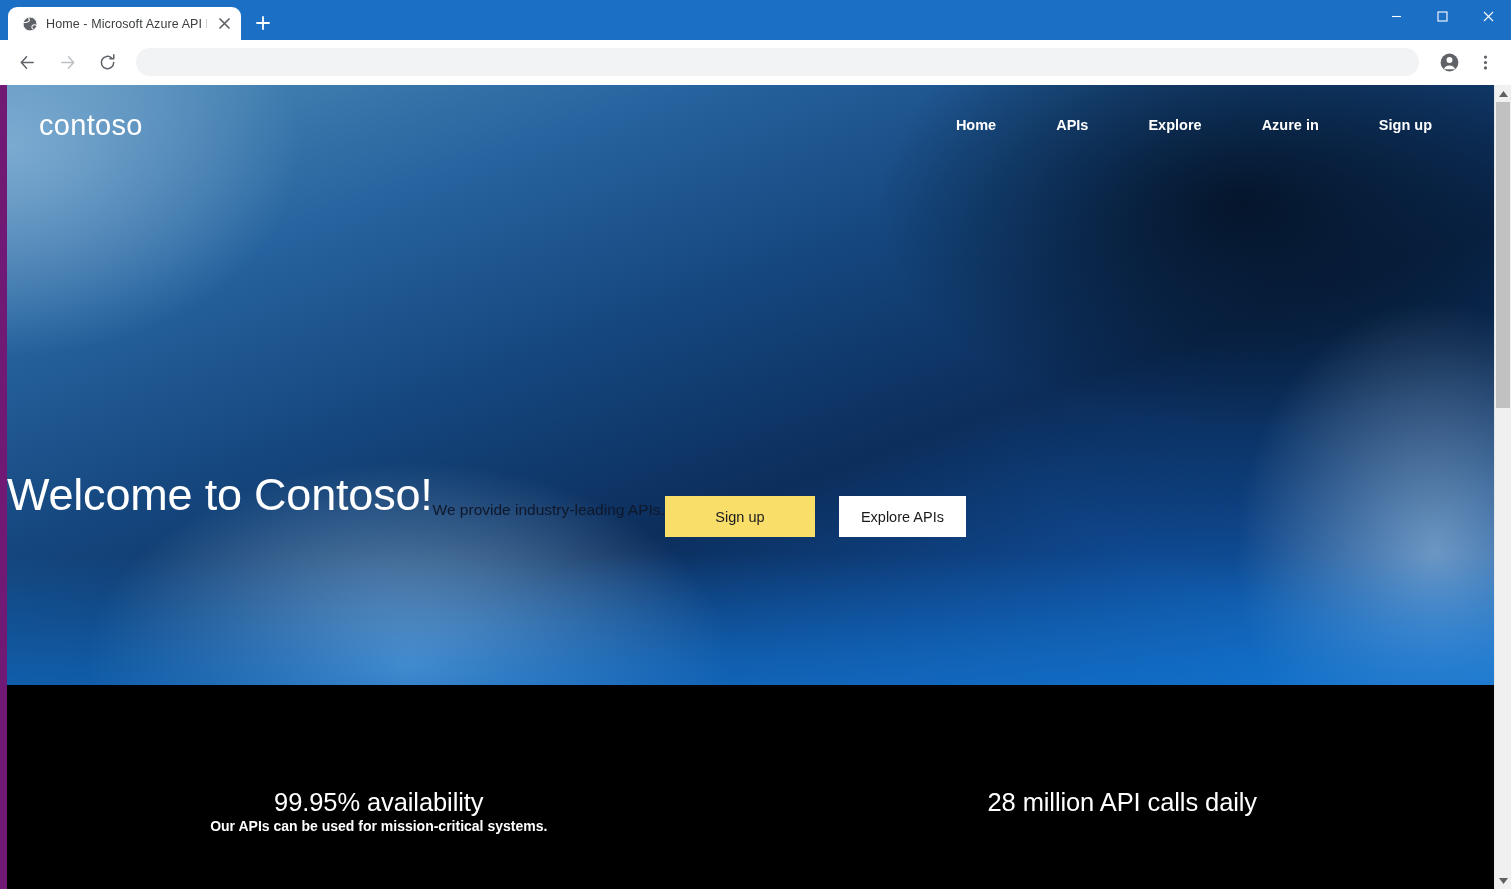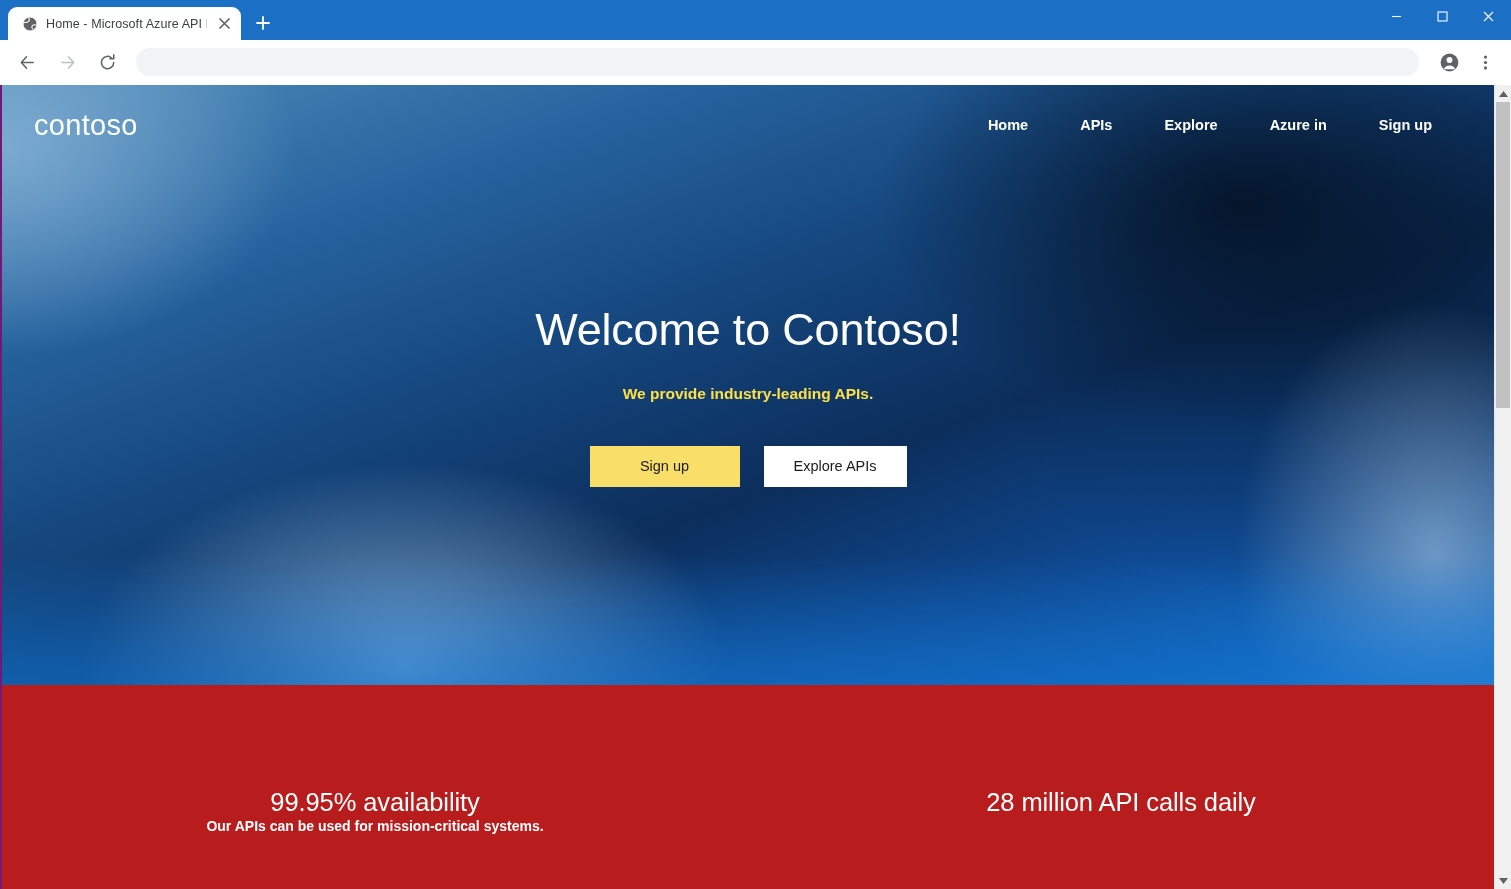--- a/index.html
+++ b/index.html
@@ -107,21 +107,21 @@
     color: #5f6368;
     margin-left: 2px;
   }
 
   
   .viewport {
     flex: 1;
     position: relative;
     display: flex;
     overflow: hidden;
-    border-left: 2px solid #701a75;
+    border-left: 7px solid #701a75;
   }
   .page {
     flex: 1;
     position: relative;
     overflow: hidden;
     background: #1273CE;
   }
 
   
   .hero {
@@ -153,82 +153,82 @@
   .brand {
     font-size: 29px;
     font-weight: 300;
     color: #ffffff;
     letter-spacing: 0.3px;
     line-height: 1;
   }
   .site-nav {
     margin-left: auto;
     display: flex; align-items: center;
-    gap: 0;
+    gap: 8px;
     text-align: right;
   }
   .nav-link {
     color: #ffffff;
     font-size: 14.5px;
     padding: 8px 26px;
     white-space: nowrap;
     font-weight: bold;
   }
   .nav-link.active { font-weight: bold; }
 
   .hero-content {
     position: absolute;
     left: 0; right: 0; top: 0;
     height: 600px;
-    display: flex; flex-direction: column;
+    display: flex; flex-direction: row;
     align-items: center; justify-content: flex-start;
     padding-top: 220px;
     z-index: 4;
   }
   .hero-title {
     font-size: 45px;
     font-weight: normal;
     color: #ffffff;
     letter-spacing: -0.2px;
     line-height: 1.1;
   }
   .hero-subtitle {
     font-size: 15.5px;
-    color: #fde047;
+    color: #0f172a;
     margin-top: 30px;
-    font-weight: bold;
+    font-weight: normal;
   }
   .hero-buttons {
     margin-top: 43px;
     display: flex; align-items: center;
     gap: 24px;
   }
   .btn {
     font-size: 14.5px;
     border: none;
     cursor: pointer;
     font-family: "Liberation Sans", sans-serif;
   }
   .btn-primary {
     background: #FADE6A;
     color: #1a1a1a;
     width: 150px; height: 41px;
   }
   .btn-secondary {
     background: #ffffff;
     color: #1a1a1a;
-    width: 143px; height: 41px;
+    width: 127px; height: 41px;
   }
 
   
   .stats {
     position: absolute;
     left: 0; right: 0; bottom: 0;
     height: 204px;
-    background: #b91c1c;
+    background: #000000;
     display: flex; align-items: flex-start;
     padding-top: 103px;
     z-index: 4;
   }
   .stat {
     flex: 1;
     text-align: center;
     color: #ffffff;
     padding: 0 14px;
   }

